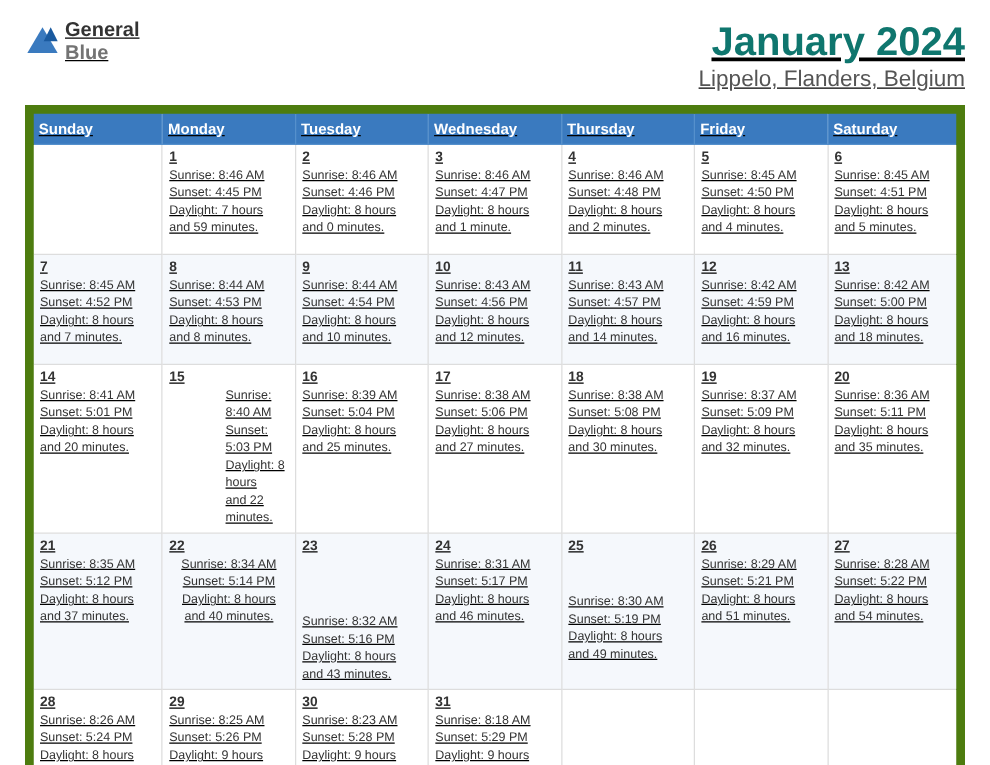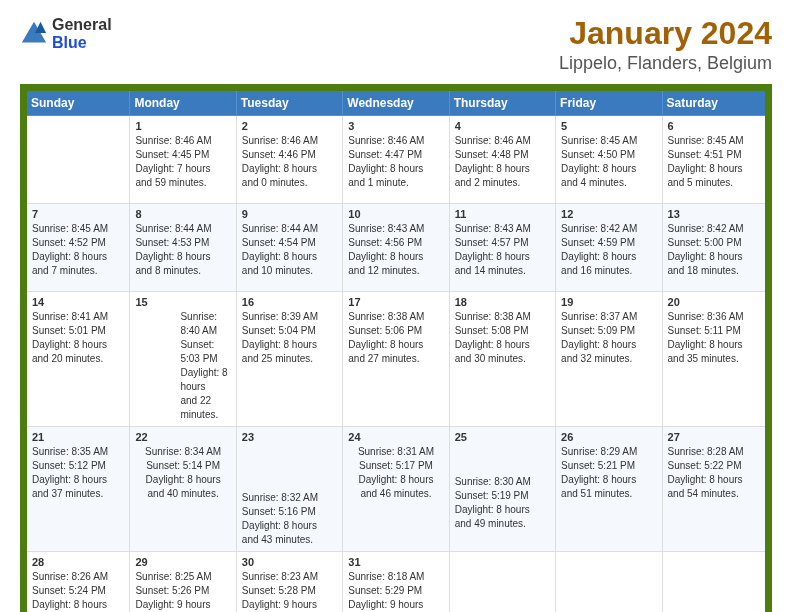--- a/index.html
+++ b/index.html
@@ -9,20 +9,21 @@
       width: 792px;
       height: 612px;
       overflow: hidden;
     }
     .page {
       width: 792px;
       height: 612px;
       padding: 16px 20px 12px 20px;
       display: flex;
       flex-direction: column;
+      text-decoration: underline;
     }
     .header {
       display: flex;
       justify-content: space-between;
       align-items: flex-start;
       margin-bottom: 10px;
     }
     .logo {
       display: flex;
       align-items: center;
@@ -31,21 +32,21 @@
     .logo-icon {
       width: 28px;
       height: 28px;
     }
     .title-block {
       text-align: right;
     }
     .main-title {
       font-size: 32px;
       font-weight: bold;
-      color: #a16207;
+      color: #0f766e;
       line-height: 1.1;
     }
     .subtitle {
       font-size: 18px;
       color: #555;
       margin-top: 2px;
     }
     .calendar {
       flex: 1;
       border: 7px solid #4d7c0f;
@@ -94,21 +95,21 @@
 
 <div class="page">
   <div class="header">
     <div class="logo">
       <svg class="logo-icon" viewBox="0 0 30 30">
         <polygon points="15,2 28,24 2,24" fill="#3a7abf"></polygon>
         <polygon points="22,2 28,14 16,14" fill="#1a5a9f"></polygon>
       </svg>
       <div>
         <div style="font-size:16px;font-weight:bold;color:#333;line-height:1.1;">General</div>
-        <div style="font-size:16px;font-weight:bold;color:#1d4ed8;line-height:1.1;">Blue</div>
+        <div style="font-size:16px;font-weight:bold;color:#737373;line-height:1.1;">Blue</div>
       </div>
     </div>
     <div class="title-block">
       <div class="main-title">January 2024</div>
       <div class="subtitle">Lippelo, Flanders, Belgium</div>
     </div>
   </div>
 
   <table class="calendar">
     <thead>
@@ -287,21 +288,21 @@
           </td>
           <td>
             <span class="day-num">23</span>
             <div class="day-info" style="white-space: pre-line; margin-top: 48px;">Sunrise: 8:32 AM
 Sunset: 5:16 PM
 Daylight: 8 hours
 and 43 minutes.</div>
           </td>
           <td>
             <span class="day-num">24</span>
-            <div class="day-info" style="white-space: pre-line; text-align: center;">Sunrise: 8:31 AM
+            <div class="day-info" style="white-space: pre-line;">Sunrise: 8:31 AM
 Sunset: 5:17 PM
 Daylight: 8 hours
 and 46 minutes.</div>
           </td>
           <td>
             <span class="day-num">25</span>
             <div class="day-info" style="white-space: pre-line; margin-top: 32px;">Sunrise: 8:30 AM
 Sunset: 5:19 PM
 Daylight: 8 hours
 and 49 minutes.</div>

